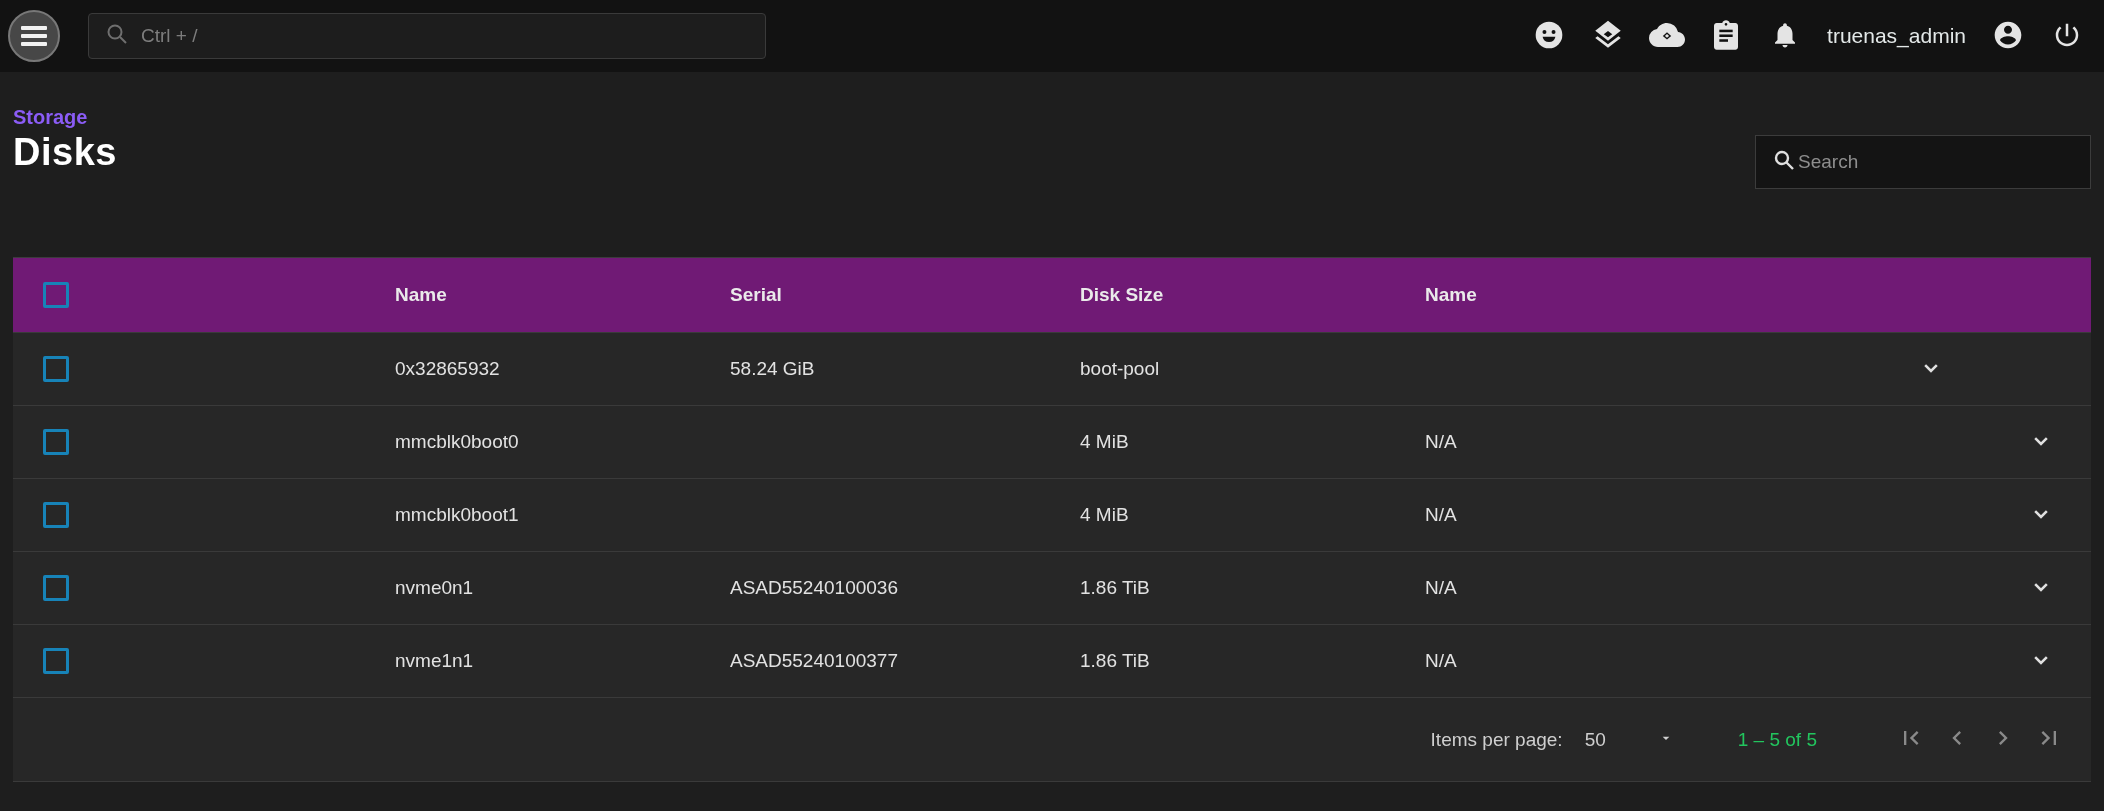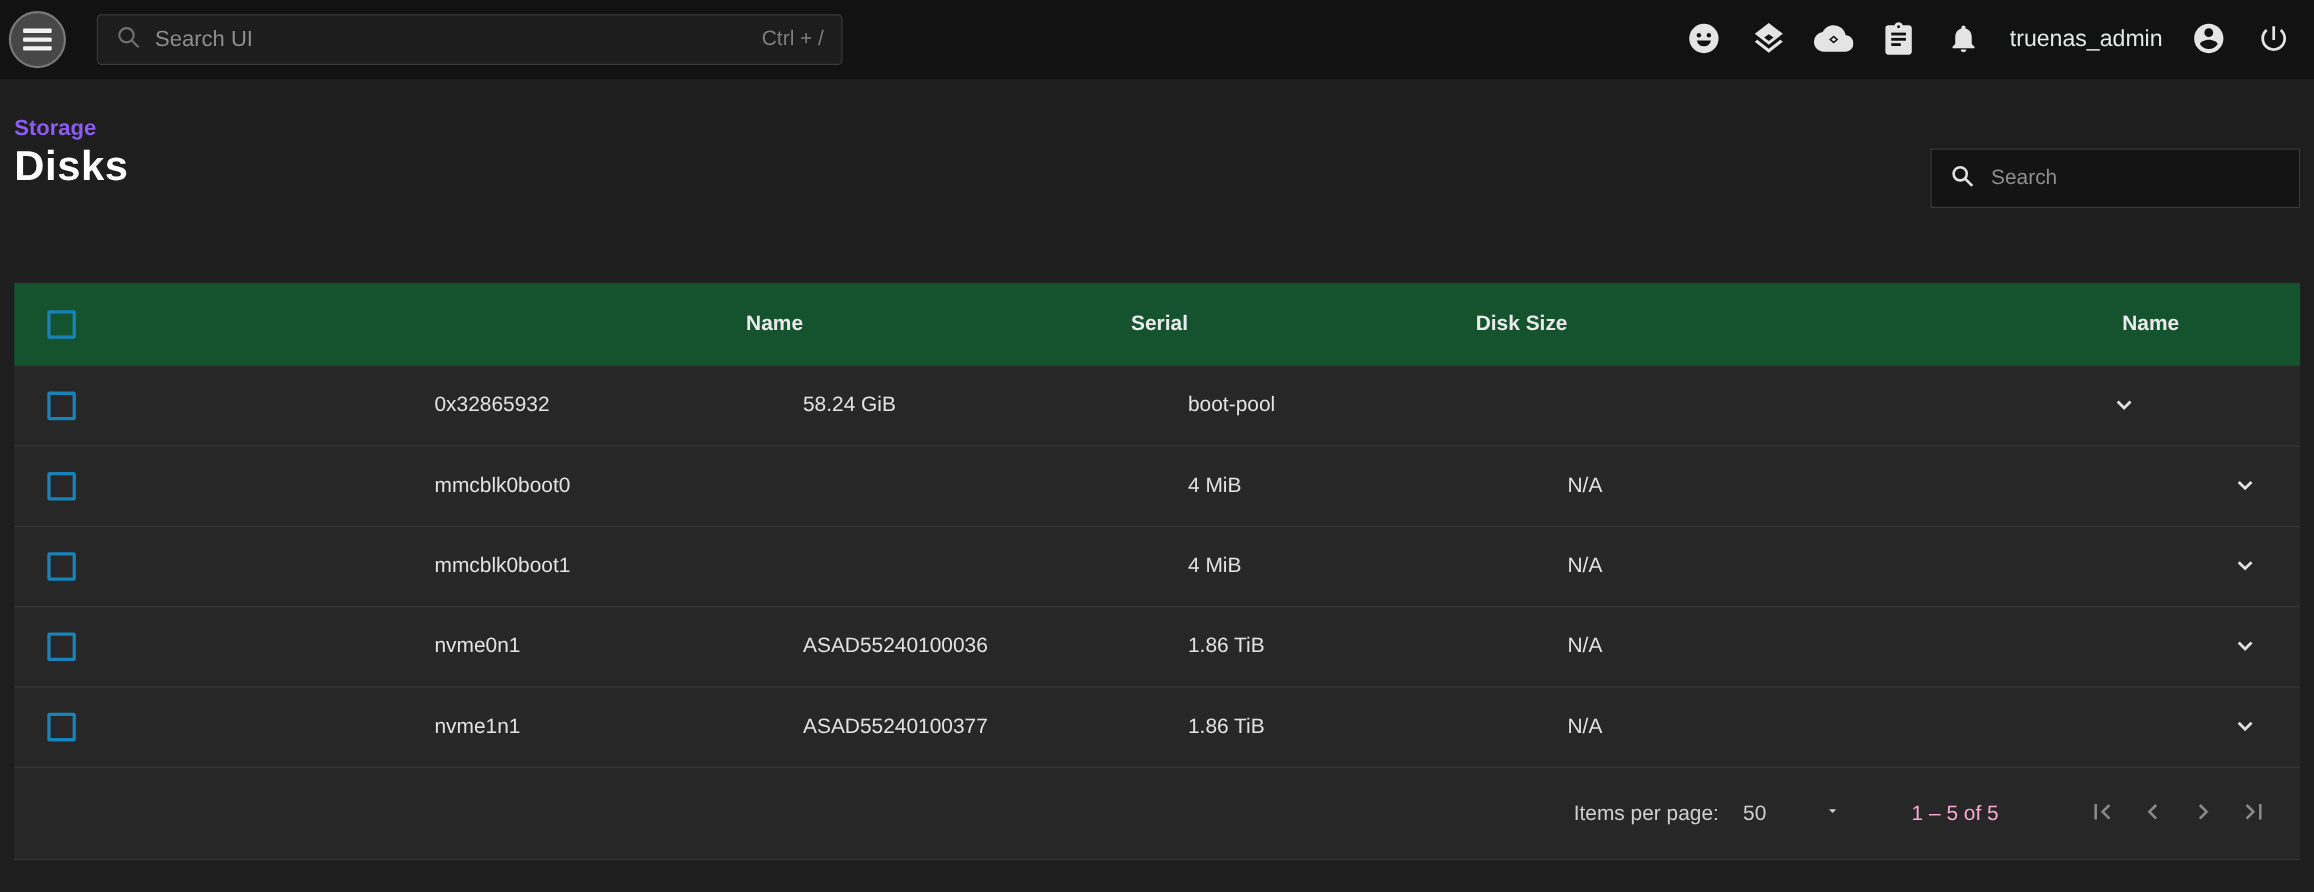--- a/index.html
+++ b/index.html
@@ -49,58 +49,58 @@
   }
   .page-title {
     margin-top:2px; color:#ffffff; font-weight:700; font-size:38px; letter-spacing:0.5px;
   }
   .table-controls {
     position:absolute; top:63px; right:13px;
     display:flex; gap:12px; align-items:center;
   }
   .table-search {
     width:336px; height:54px; background:#141414;
-    border:1px solid #3c3c3c; display:flex; align-items:center; padding:0 16px; gap:14px;
+    border:1px solid #3c3c3c; display:flex; align-items:center; padding:0 16px; gap:2px;
   }
   .table-search input {
     flex:1; background:transparent; border:none; outline:none;
     color:#d8d8d8; font-size:19px; font-family:inherit;
   }
   .table-search input::placeholder { color:#8e8e8e; }
   .columns-btn {
     width:158px; height:54px; background:#48484a; border:none; cursor:pointer;
     color:#ececec; font-weight:700; font-size:20px; font-family:inherit;
     display:flex; align-items:center; justify-content:center; gap:12px;
   }
   
   .card { margin:83px 13px 0 13px; border-top:1px solid #3c3c3c; border-bottom:1px solid #3a3a3a; }
   .trow {
     display:grid;
     grid-template-columns:382px 335px 350px 345px 1fr 110px;
     align-items:center; height:73px;
   }
-  .trow.head { background:#14532d; font-weight:700; color:#eaeaea; font-size:19px; height:74px;text-align:right; }
+  .trow.head { background:#701a75; font-weight:700; color:#eaeaea; font-size:19px; height:74px; }
   .trow.data { background:#272727; border-top:1px solid #3a3a3a; font-size:19px; color:#e2e2e2; }
   .cell-check { padding-left:30px; }
   .checkbox {
     width:26px; height:26px; border:3px solid #1783b8; border-radius:2px;
     background:transparent; cursor:pointer;
   }
   .cell-expand { justify-self:end; padding-right:36px; }
   .expand-btn { background:none; border:none; color:#e0e0e0; cursor:pointer; padding:0; display:flex; }
   
   .paginator {
     background:#272727; border-top:1px solid #3a3a3a; height:84px;
     display:flex; align-items:center; justify-content:flex-end;
     padding-right:28px; color:#cfcfcf; font-size:19px;
   }
   .ipp-label { margin-right:22px; }
   .ipp-select { display:flex; align-items:center; cursor:pointer; }
   .ipp-value { margin-right:52px; }
-  .range-label { margin:0 62px 0 64px; color:#f9a8d4; }
+  .range-label { margin:0 62px 0 64px; color:#22c55e; }
   .pager-btn {
     background:none; border:none; color:#8a8a8a; cursor:pointer; padding:0;
     width:28px; height:28px; display:flex; align-items:center; justify-content:center; margin-left:18px;
   }
   .caret { color:#d0d0d0; }
 </style>
 </head>
 <body>
 
 <div class="topbar">
@@ -110,21 +110,20 @@
     <span class="bar"></span>
   </button>
 
   <div class="topbar-search">
     <span>
       <svg width="24" height="24" viewBox="0 0 24 24" fill="none" stroke="#6f6f6f" stroke-width="2">
         <circle cx="10" cy="10" r="6.5"></circle>
           <line x1="15" y1="15" x2="21" y2="21"></line>
       </svg>
     </span>
-    <input type="text" placeholder="Search UI" style="">
     <span class="shortcut-hint">Ctrl + /</span>
   </div>
 
   <div class="topbar-right">
     <button class="top-icon-btn">
       <span>
         <svg width="32" height="32" viewBox="0 0 24 24">
           <circle cx="12" cy="12" r="10" fill="#e4e4e4"></circle>
           <circle cx="8.6" cy="9.8" r="1.5" fill="#121212"></circle>
           <circle cx="15.4" cy="9.8" r="1.5" fill="#121212"></circle>

